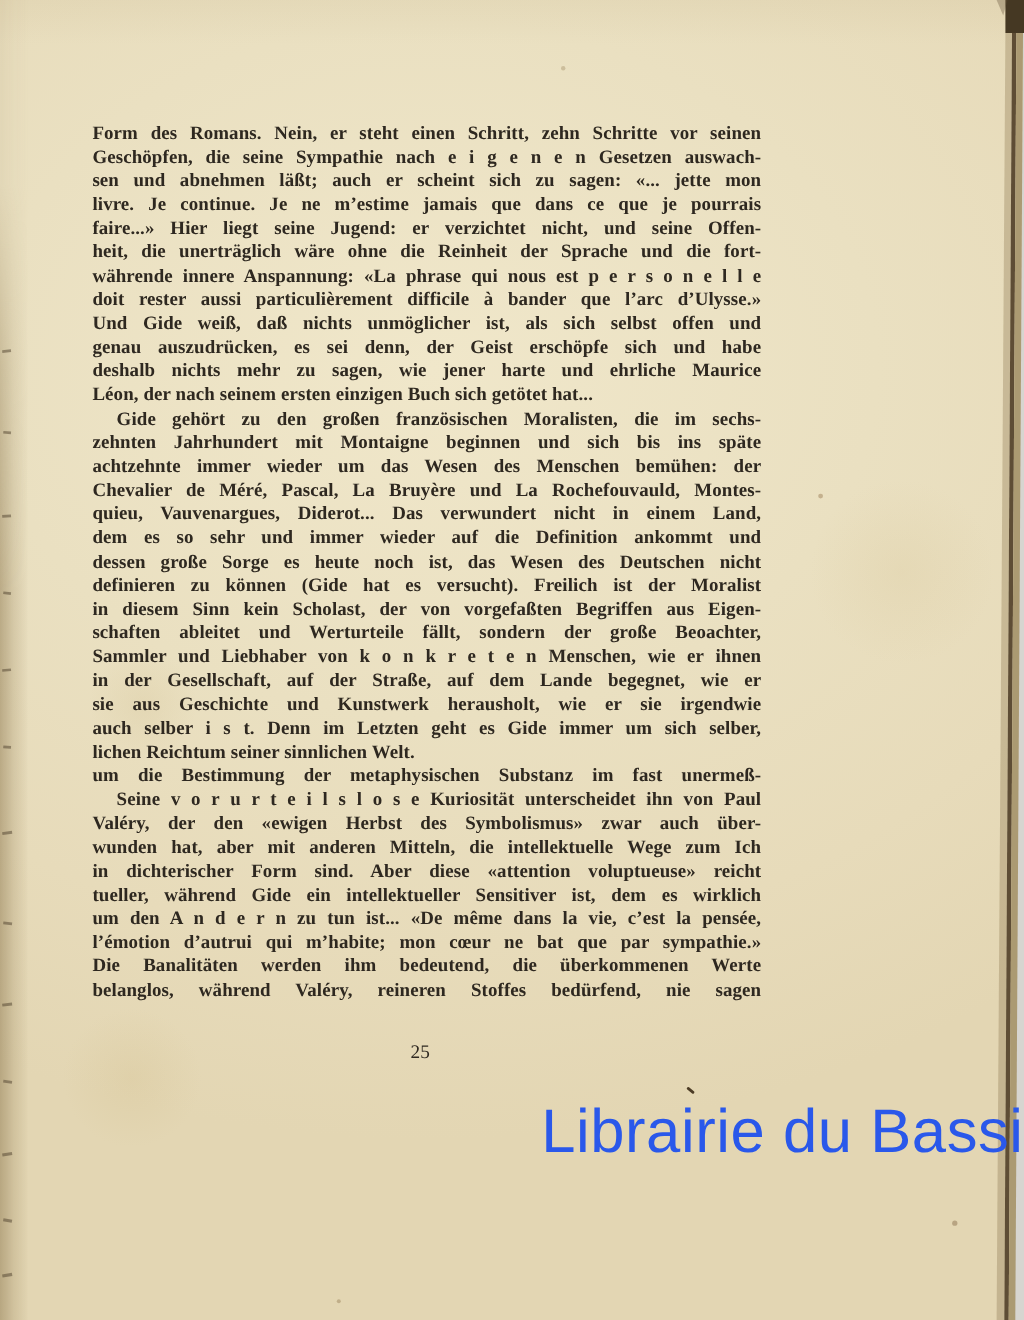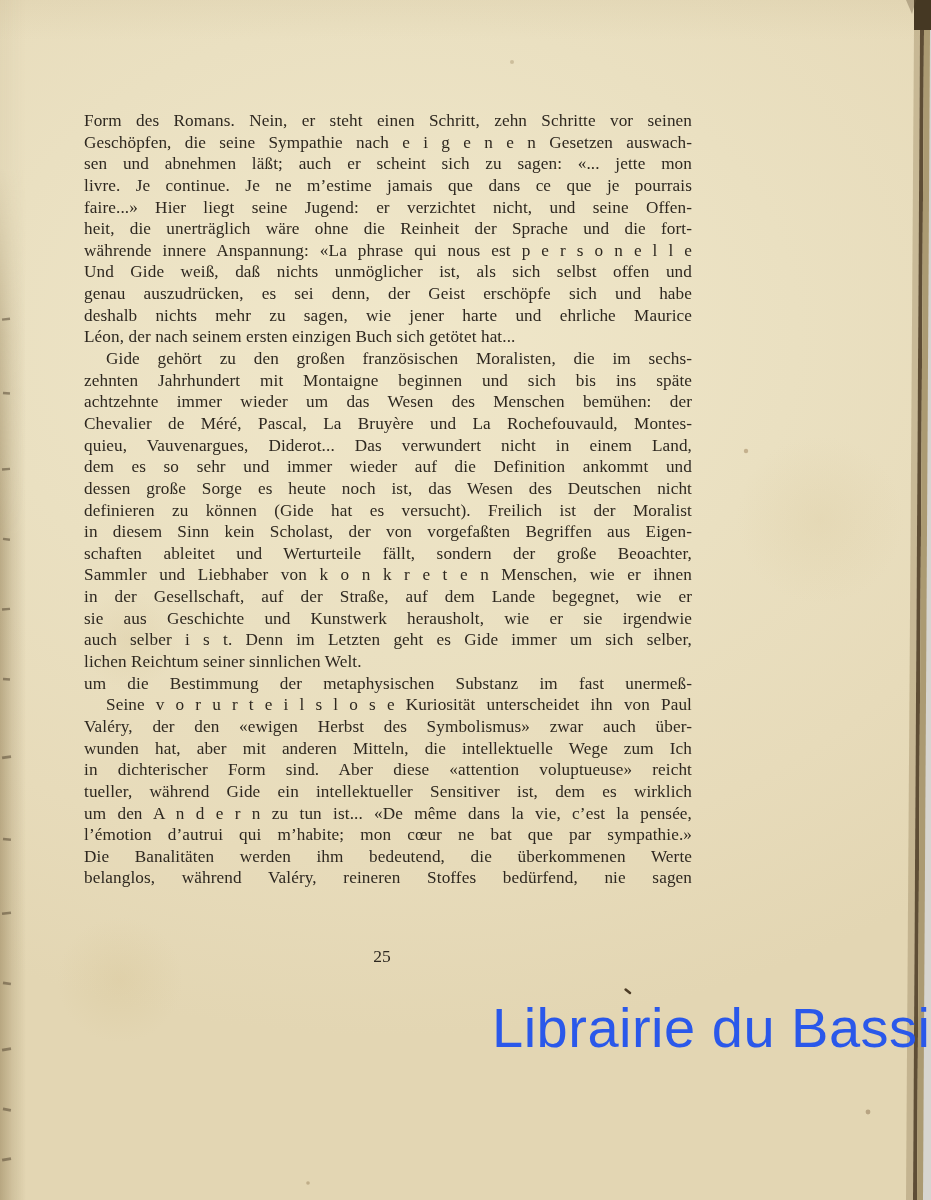--- a/index.html
+++ b/index.html
@@ -96,29 +96,30 @@
 
     <g>
       <rect x="624" y="990" width="8" height="2.6" rx="1.2" transform="rotate(38 628 991)" fill="#4c3c26"></rect>
       <circle cx="746" cy="451" r="2.2" fill="rgba(150,120,80,0.45)"></circle>
       <circle cx="868" cy="1112" r="2.4" fill="rgba(130,105,70,0.45)"></circle>
       <circle cx="308" cy="1183" r="1.8" fill="rgba(140,115,75,0.4)"></circle>
       <circle cx="512" cy="62" r="2.0" fill="rgba(150,125,85,0.35)"></circle>
     </g>
   </svg>
 
-  <div class="text-block" id="text-block" style="color: rgb(46, 40, 32);">
+  <div class="text-block" id="text-block" style="color: rgb(46, 40, 32); font-weight: bold;">
       <div class="paragraph">
         <div class="line">Form des Romans. Nein, er steht einen Schritt, zehn Schritte vor seinen</div>
         <div class="line">Geschöpfen, die seine Sympathie nach e i g e n e n Gesetzen auswach-</div>
         <div class="line">sen und abnehmen läßt; auch er scheint sich zu sagen: «... jette mon</div>
         <div class="line">livre. Je continue. Je ne m’estime jamais que dans ce que je pourrais</div>
         <div class="line">faire...» Hier liegt seine Jugend: er verzichtet nicht, und seine Offen-</div>
         <div class="line">heit, die unerträglich wäre ohne die Reinheit der Sprache und die fort-</div>
         <div class="line">währende innere Anspannung: «La phrase qui nous est p e r s o n e l l e</div>
+        <div class="line">doit rester aussi particulièrement difficile à bander que l’arc d’Ulysse.»</div>
         <div class="line">Und Gide weiß, daß nichts unmöglicher ist, als sich selbst offen und</div>
         <div class="line">genau auszudrücken, es sei denn, der Geist erschöpfe sich und habe</div>
         <div class="line">deshalb nichts mehr zu sagen, wie jener harte und ehrliche Maurice</div>
         <div class="line nojust">Léon, der nach seinem ersten einzigen Buch sich getötet hat...</div>
       </div>
       <div class="paragraph">
         <div class="line indent">Gide gehört zu den großen französischen Moralisten, die im sechs-</div>
         <div class="line">zehnten Jahrhundert mit Montaigne beginnen und sich bis ins späte</div>
         <div class="line">achtzehnte immer wieder um das Wesen des Menschen bemühen: der</div>
         <div class="line">Chevalier de Méré, Pascal, La Bruyère und La Rochefouvauld, Montes-</div>

